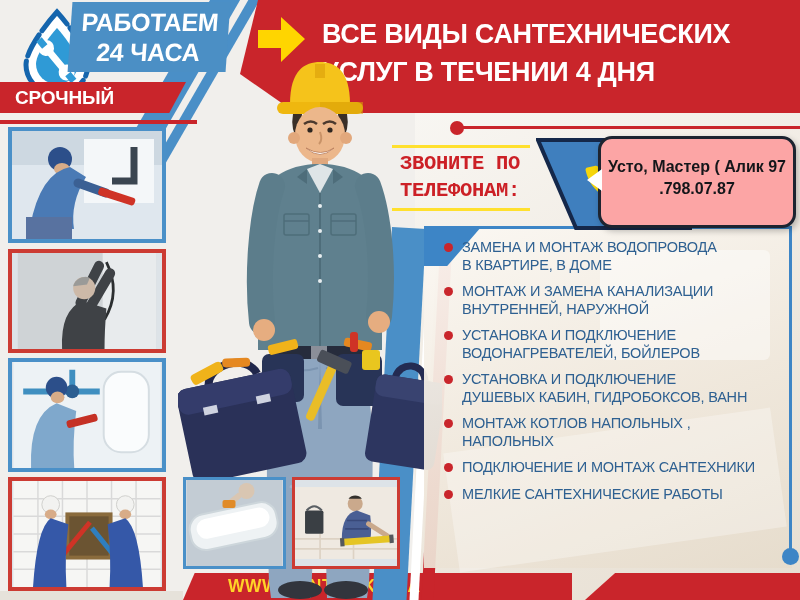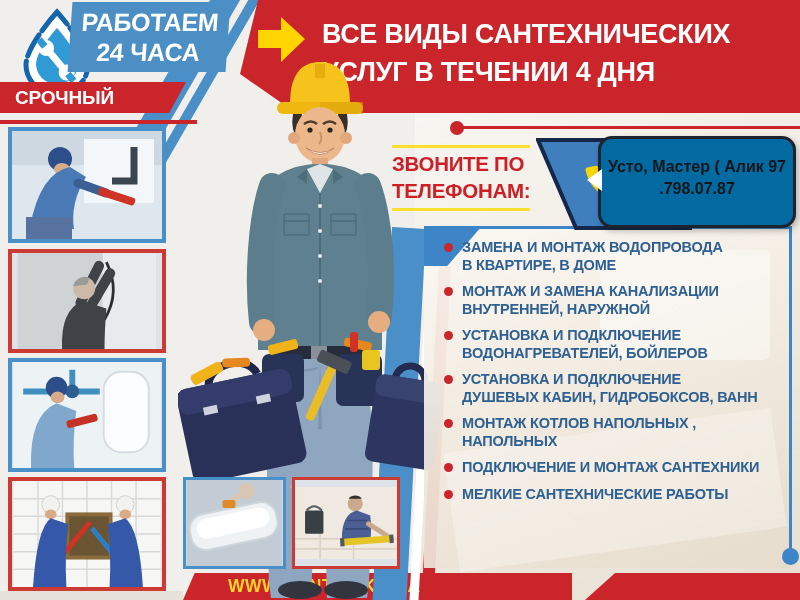--- a/index.html
+++ b/index.html
@@ -39,24 +39,24 @@
     font-size:25px; line-height:30px; padding-top:5px; letter-spacing:-.3px; }
   .urgent { left:0; top:82px; width:186px; height:31px; background:#c9252b;
     clip-path:polygon(0 0,100% 0,91% 100%,0 100%); color:#fff; font-weight:bold;
     font-size:19px; line-height:31px; padding-left:15px; letter-spacing:-.2px; }
   .redline-left { left:0; top:120px; width:197px; height:4px; background:#c9252b; }
   .redline-right { left:456px; top:126px; width:344px; height:3px; background:#c9252b; }
   .reddot { left:450px; top:121px; width:14px; height:14px; border-radius:50%; background:#c9252b; }
 
   
   .yline { width:138px; height:3px; background:#ffe02e; left:392px; }
-  .call { left:392px; top:150px; width:160px; color:#cc2026; font-weight:bold;
-    font-size:20.5px; line-height:27px; letter-spacing:-.3px; }
+  .call { left:400px; top:150px; width:160px; color:#cc2026; font-weight:bold;
+    font-size:20.5px; line-height:27px; letter-spacing:-.3px;font-family:Liberation Mono, monospace; }
   .phone-badge { left:536px; top:138px; }
-  .phone-box { left:598px; top:136px; width:198px; height:92px; background:#0369a1;
+  .phone-box { left:598px; top:136px; width:198px; height:92px; background:#fca5a5;
     border:3px solid #1d2430; border-radius:14px; box-shadow:2px 3px 6px rgba(0,0,0,.25);
     text-align:center; padding-top:17px; }
   .phone-box:before { content:""; position:absolute; left:-14px; top:30px; width:0; height:0;
     border-top:11px solid transparent; border-bottom:11px solid transparent;
     border-right:15px solid #ffffff; }
   .phone-line { font-size:16px; font-weight:bold; color:#14161a; line-height:22px; }
 
   
   .panel { left:424px; top:226px; width:368px; height:342px;
     background:linear-gradient(160deg,rgba(251,248,243,.96) 0%,rgba(240,232,220,.93) 55%,rgba(230,220,204,.92) 100%); }
@@ -64,21 +64,21 @@
   .panel-shape2 { left:450px; top:430px; width:330px; height:120px; background:rgba(255,255,255,.30);
     transform:rotate(-8deg); }
   .panel-topline { left:424px; top:226px; width:368px; height:3px; background:#3d85c6; }
   .panel-rightline { left:789px; top:226px; width:3px; height:330px; background:#3d85c6; }
   .panel-corner { left:424px; top:226px; width:58px; height:40px; background:#3d85c6;
     clip-path:polygon(0 0,100% 0,40% 100%,0 100%); }
   .bluedot { left:782px; top:548px; width:17px; height:17px; border-radius:50%; background:#3d85c6; }
   .svc-list { left:444px; top:239px; width:336px; }
   .svc { position:relative; padding-left:18px; margin-bottom:9px; }
   .svc .dot { position:absolute; left:0; top:4px; width:9px; height:9px; border-radius:50%; background:#c9252b; }
-  .svc-t { display:block; font-size:14.5px; font-weight:bold; color:#2e6091;
+  .svc-t { display:block; font-size:14.5px; font-weight:normal; color:#2e6091;
     line-height:17.5px; letter-spacing:-.2px; white-space:pre-line; }
 
   
   .photo { overflow:hidden; background:#dde3e8; }
   .b-blue { border:4px solid #4a90c8; }
   .b-red  { border:4px solid #cc3b33; }
   .photo svg { display:block; width:100%; height:100%; }
   .p1 { left:8px;  top:127px; width:158px; height:116px; }
   .p2 { left:8px;  top:249px; width:158px; height:104px; }
   .p3 { left:8px;  top:358px; width:158px; height:114px; }

